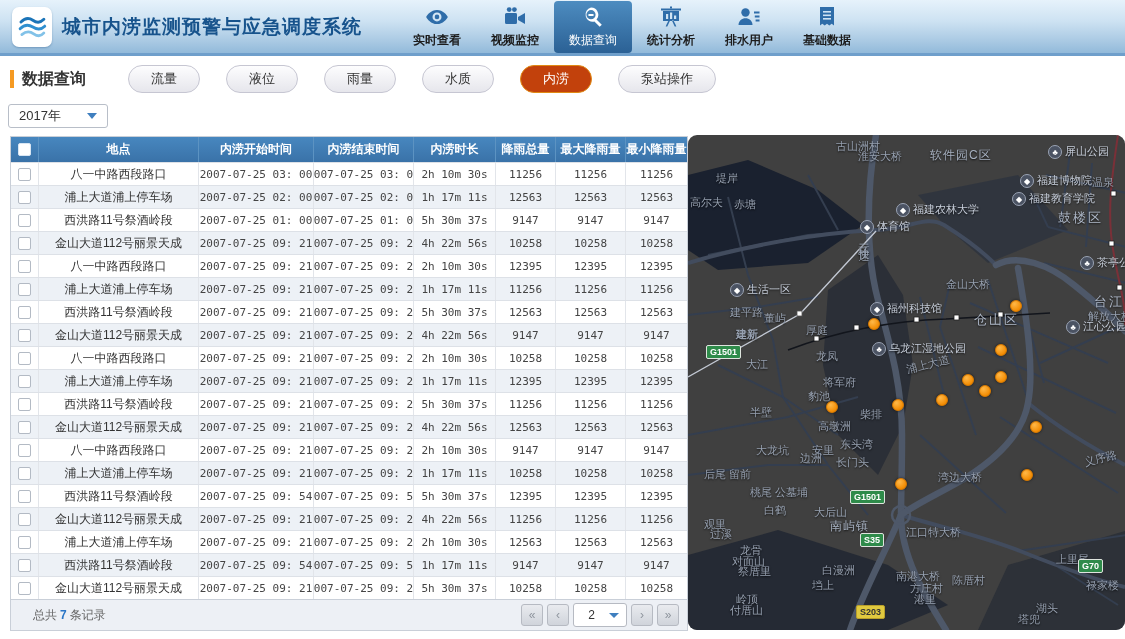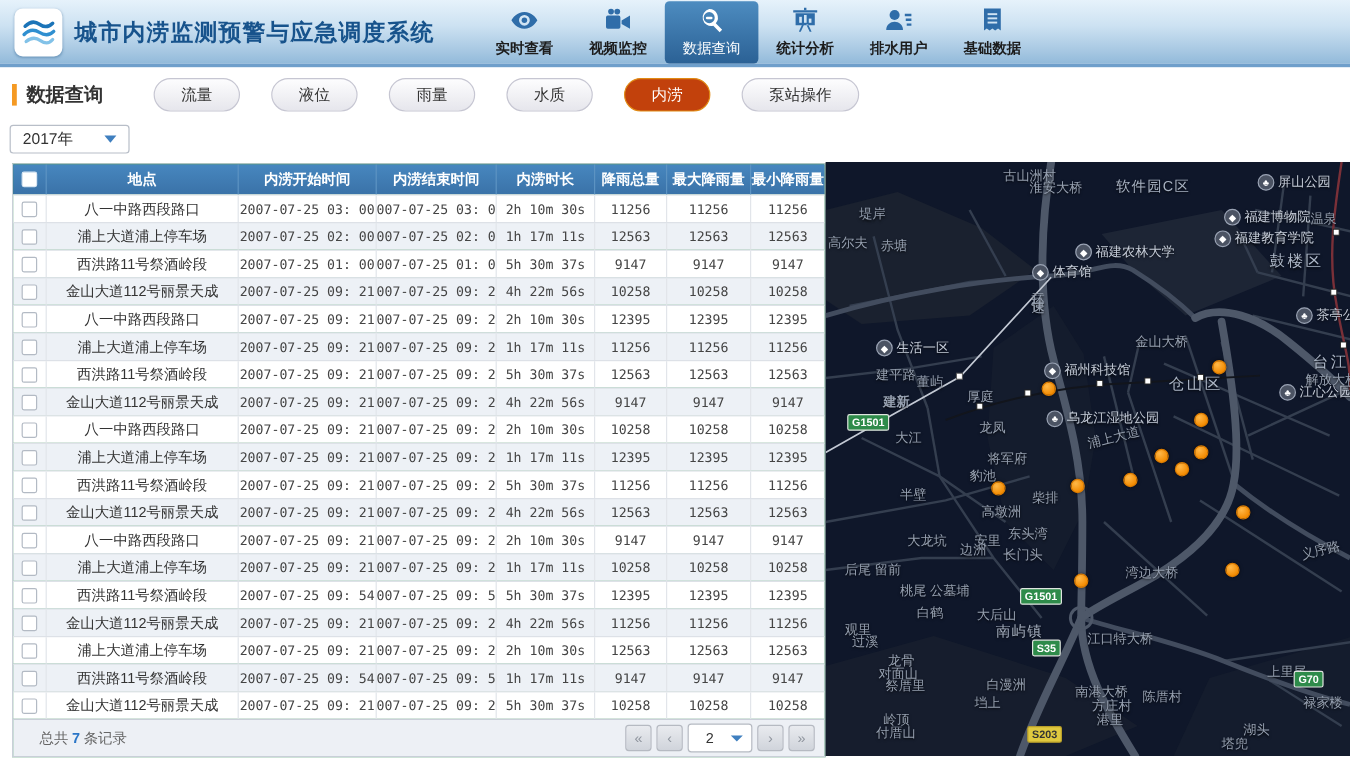--- a/index.html
+++ b/index.html
@@ -39,21 +39,21 @@
   .tab-pill.active { background:#c2410c; border-color:#e08a14; color:#fff; }
 
   
   .year-select { position:absolute; left:8px; top:104px; width:100px; height:24px; background:#fff;
     border:1px solid #b8bec8; border-radius:3px; display:flex; align-items:center; cursor:pointer; }
   .year-select .val { font-size:13px; color:#333; margin-left:10px; flex:1; }
   .caret { width:0; height:0; border-left:5px solid transparent; border-right:5px solid transparent;
     border-top:6px solid #3f7fbf; margin-right:10px; }
 
   
-  .table-wrap { position:absolute; left:10px; top:136px; width:678px; border:1px solid #c9cfd8; background:#15803d; }
+  .table-wrap { position:absolute; left:10px; top:136px; width:678px; border:1px solid #c9cfd8; background:#7dd3fc; }
   .grid-row { display:grid; grid-template-columns:28px 160px 115px 100px 82px 60px 70px 61px; }
   .thead { background:linear-gradient(180deg,#4787bf,#3a72a8); color:#fff; height:25px; }
   .thead .cell { font-size:12px; font-weight:bold; display:flex; align-items:center; justify-content:center;
     border-right:1px solid #5c93c2; }
   .thead .cell:last-child { border-right:none; }
   .trow { height:23px; border-top:1px solid #dde1e7; background:#fff; }
   .trow.alt { background:#edf1f6; }
   .trow .cell { font-size:12px; color:#333; display:flex; align-items:center; justify-content:center;
     border-right:1px solid #e2e5ea; overflow:hidden; white-space:nowrap; }
   .trow .cell:last-child { border-right:none; }
@@ -68,21 +68,21 @@
   .pager { margin-left:auto; margin-right:8px; display:flex; align-items:center; gap:4px; }
   .pg-btn { width:22px; height:22px; border:1px solid #b6bac2; border-radius:3px; color:#8f959e;
     background:linear-gradient(180deg,#e9ebef,#d0d4db); font-size:12px; display:flex; align-items:center;
     justify-content:center; cursor:pointer; }
   .pg-select { width:54px; height:24px; background:#fff; border:1px solid #b6bac2; border-radius:3px;
     display:flex; align-items:center; cursor:pointer; }
   .pg-select .val { flex:1; text-align:center; font-size:12px; color:#333; }
   .pg-select .caret { margin-right:7px; border-top-width:5px; }
 
   
-  .map { position:absolute; left:688px; top:135px; width:437px; height:495px; background:#0f172a; overflow:hidden; cursor:grab; }
+  .map { position:absolute; left:688px; top:135px; width:437px; height:495px; background:#404040; overflow:hidden; cursor:grab;border-radius:9px; }
   .map svg { position:absolute; left:0; top:0; }
   .mlabel { position:absolute; font-size:11px; color:#96a0b0; white-space:nowrap; text-shadow:0 1px 2px rgba(0,0,0,.8); z-index:3; }
   .mlabel.district { font-size:13px; color:#aeb8c8; letter-spacing:2px; }
   .mlabel.big { font-size:12px; color:#a7b1c1; letter-spacing:1px; }
   .mlabel.rot { transform:rotate(-14deg); }
   .mlabel.vert { writing-mode:vertical-rl; letter-spacing:2px; }
   .poi { position:absolute; display:flex; align-items:center; gap:3px; z-index:3; }
   .poi-icon { width:14px; height:14px; border-radius:50%; background:#4b5363; border:1px solid #9aa3b4;
     color:#fff; font-size:8px; line-height:13px; text-align:center; flex:none; }
   .poi-text { font-size:11px; color:#c6cdd9; white-space:nowrap; text-shadow:0 1px 2px rgba(0,0,0,.8); }

